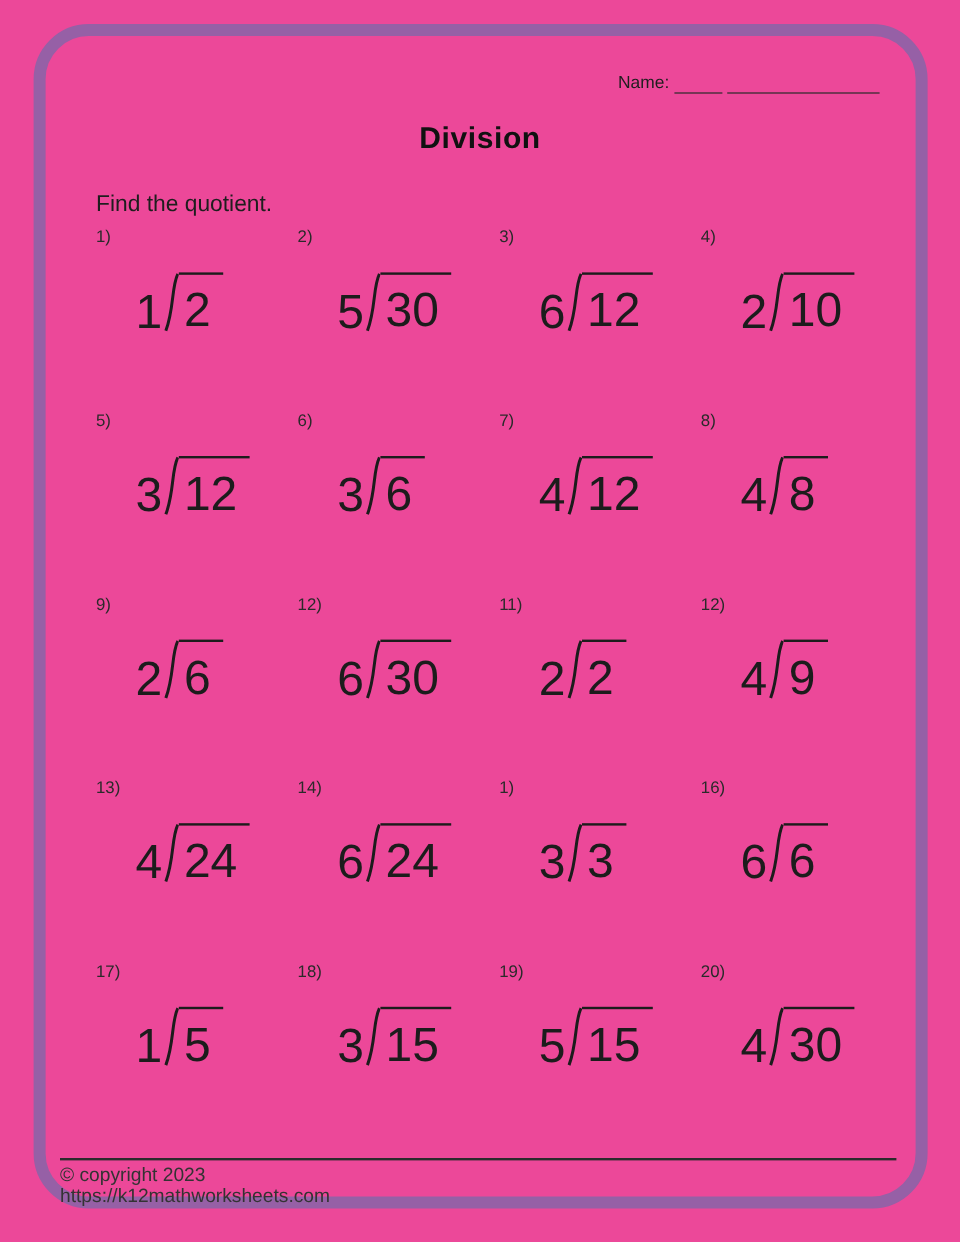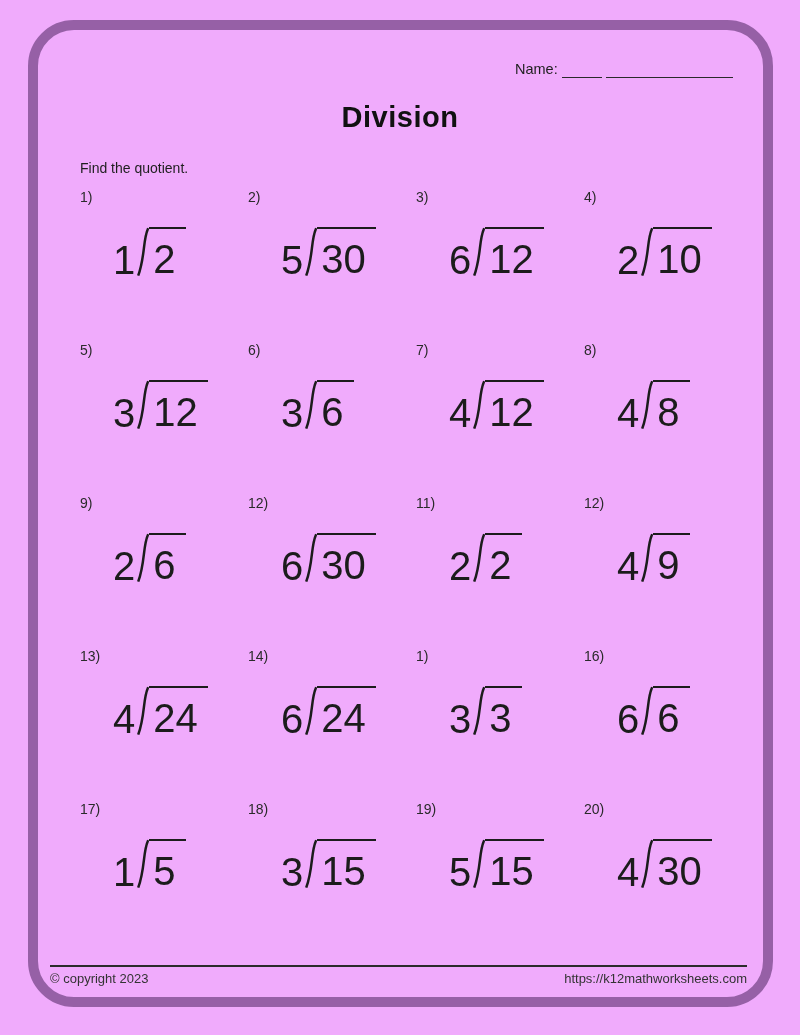--- a/index.html
+++ b/index.html
@@ -5,21 +5,21 @@
   html, body {
     margin: 0;
     padding: 0;
     background: #ffffff;
     font-family: "Liberation Sans", "DejaVu Sans", sans-serif;
   }
   .page {
     position: relative;
     width: 800px;
     height: 1035px;
-    background: #f0abfc;
+    background: #ec4899;
     overflow: hidden;
     color: #1e1e1e;
   }
   .page-border {
     position: absolute;
     left: 28px;
     top: 20px;
     width: 725px;
     height: 967px;
     border: 10px solid #9660A6;
@@ -40,30 +40,30 @@
     height: 16px;
   }
   .seg1 { width: 40px; margin-left: 4px; }
   .seg2 { width: 127px; margin-left: 4px; }
   .title {
     position: absolute;
     left: 0;
     top: 101px;
     width: 800px;
     text-align: center;
-    font-size: 29px;
+    font-size: 25px;
     font-weight: 700;
     letter-spacing: 0.5px;
     color: #111111;
   }
   .instruction {
     position: absolute;
     left: 80px;
     top: 160px;
-    font-size: 14px;
+    font-size: 19px;
     color: #1e1e1e;
   }
   .problems-grid {
     position: absolute;
     left: 80px;
     top: 188px;
     display: grid;
     grid-template-columns: repeat(4, 168px);
     grid-auto-rows: 153px;
   }
@@ -99,22 +99,23 @@
     width: 697px;
     border-top: 2px solid #2b2b2b;
   }
   .footer-row {
     position: absolute;
     left: 50px;
     top: 971px;
     width: 697px;
     display: flex;
     justify-content: space-between;
-    font-size: 13px;
+    font-size: 16px;
     color: #333333;
+    flex-direction: column;
   }
 </style>
 </head>
 <body>
 
 <div class="page">
 
   <div class="page-border"></div>
 
   <div class="name-row">

